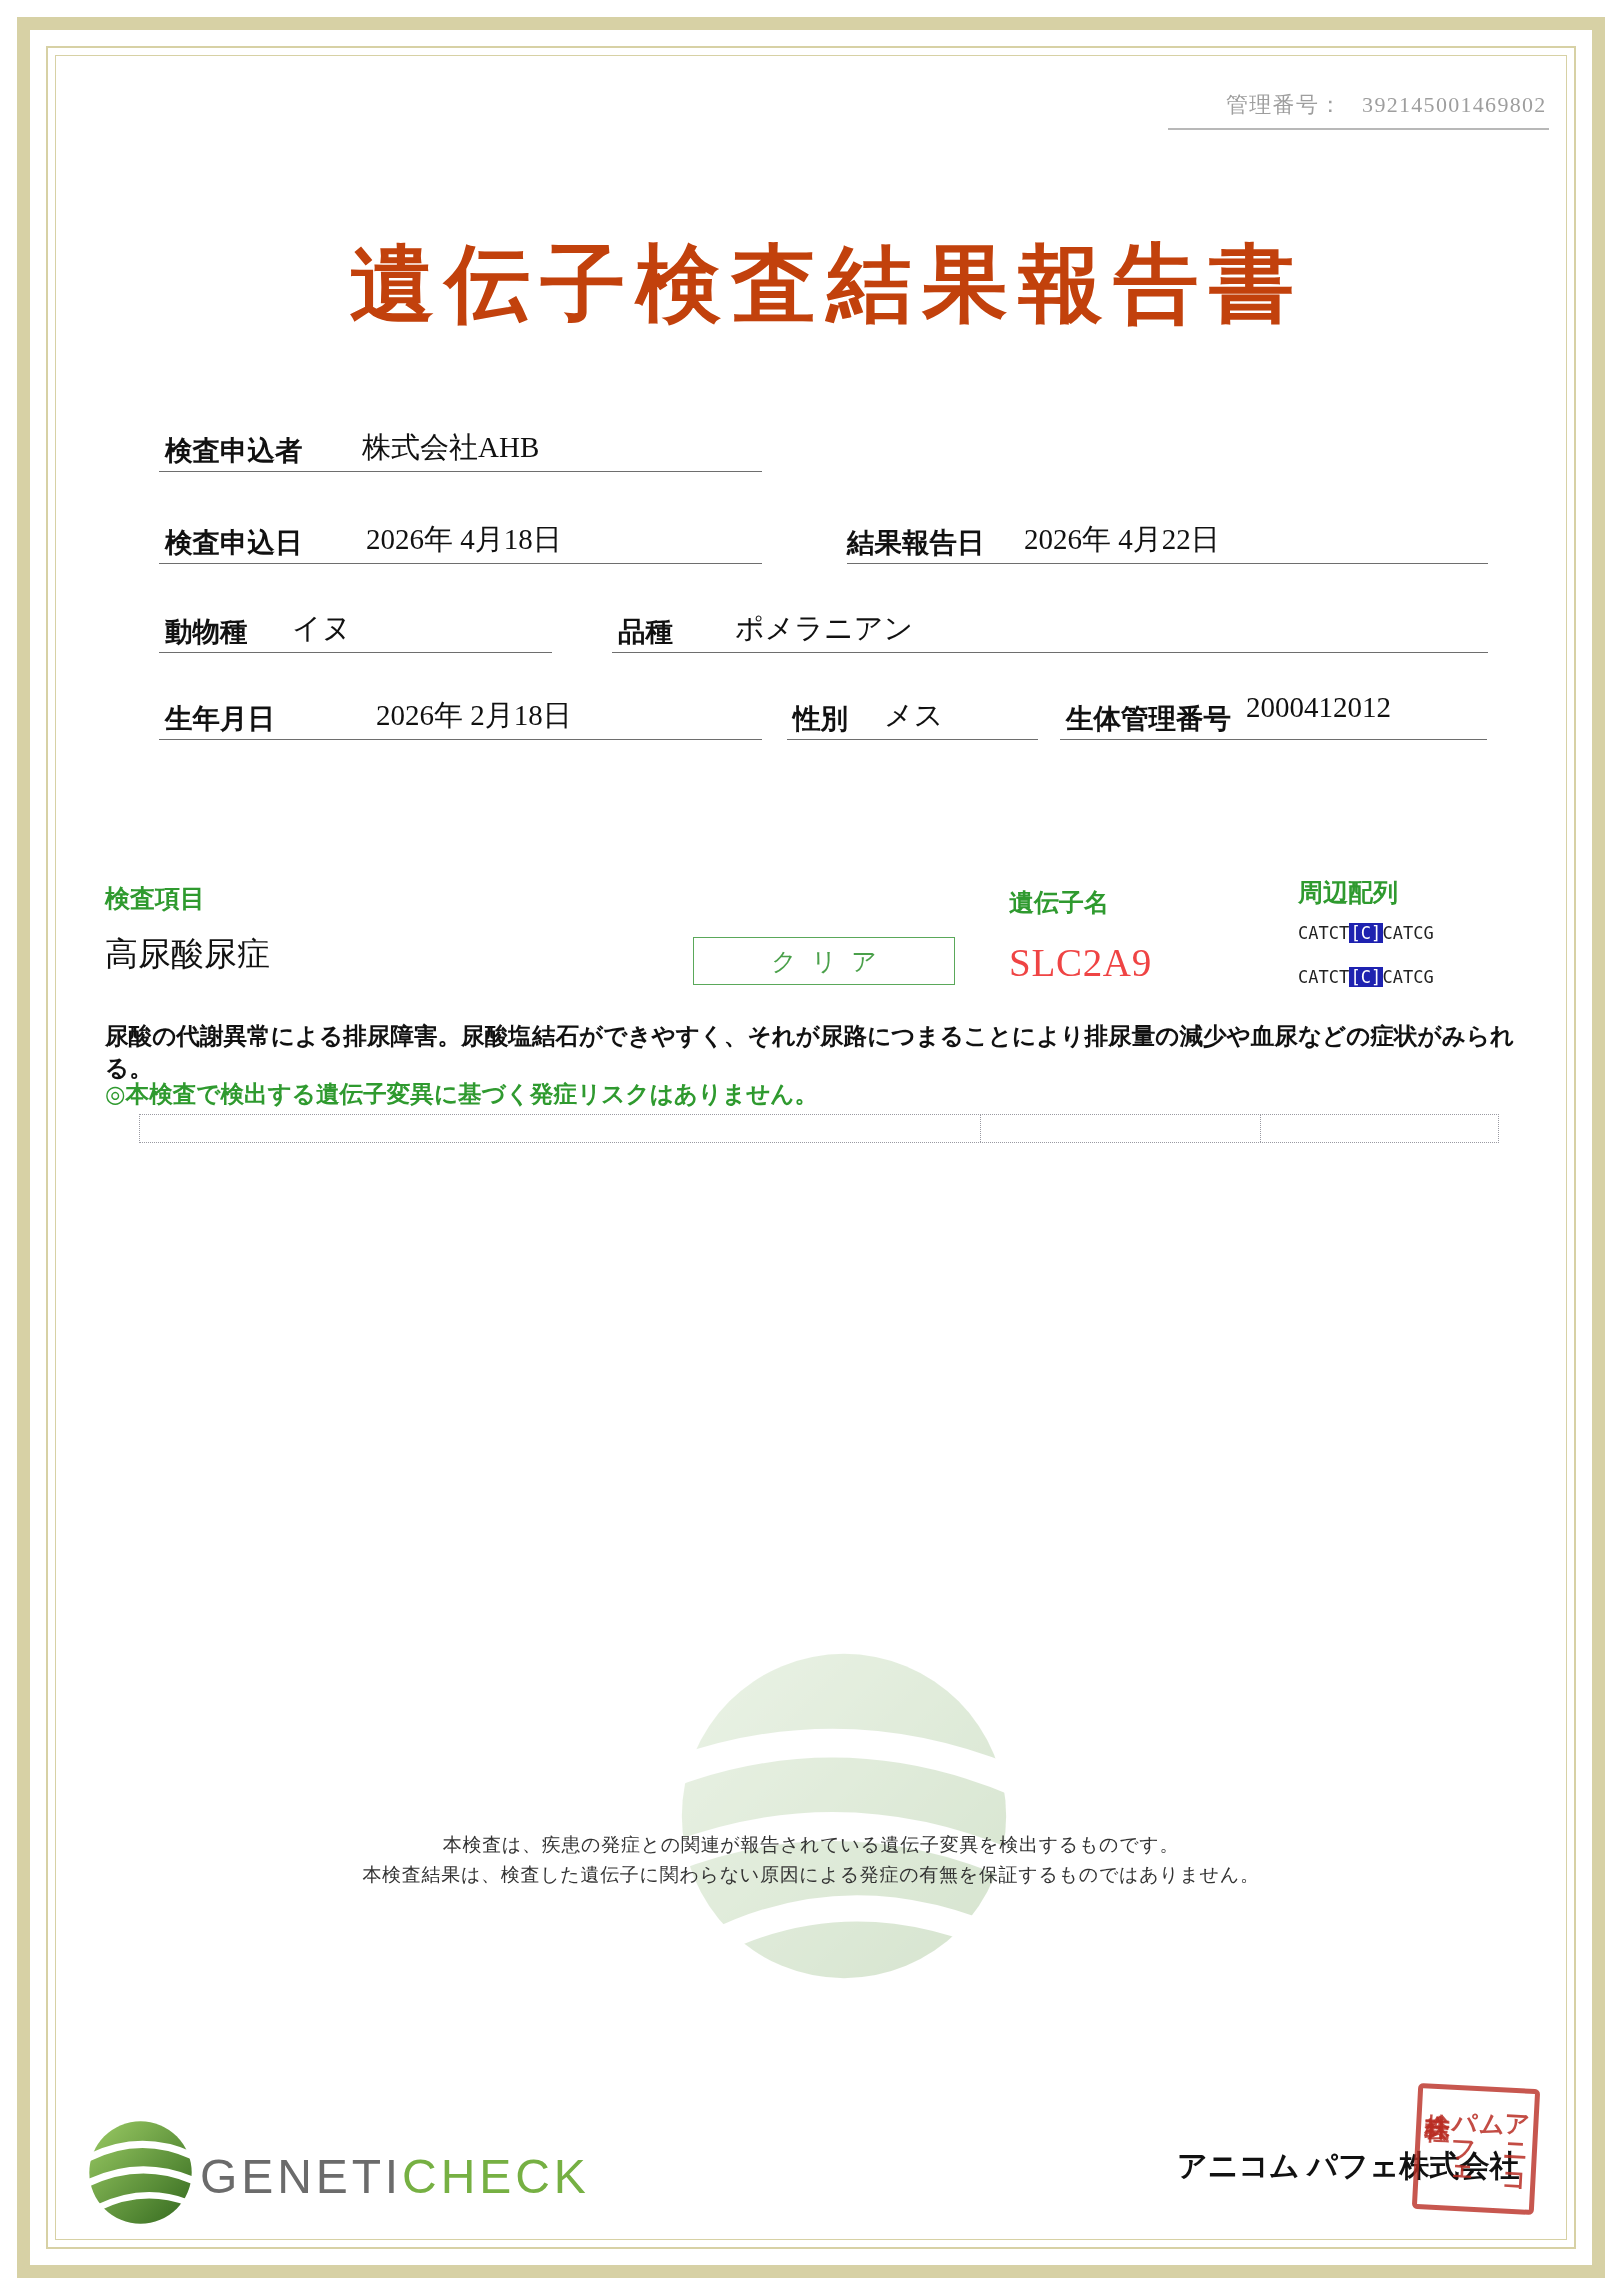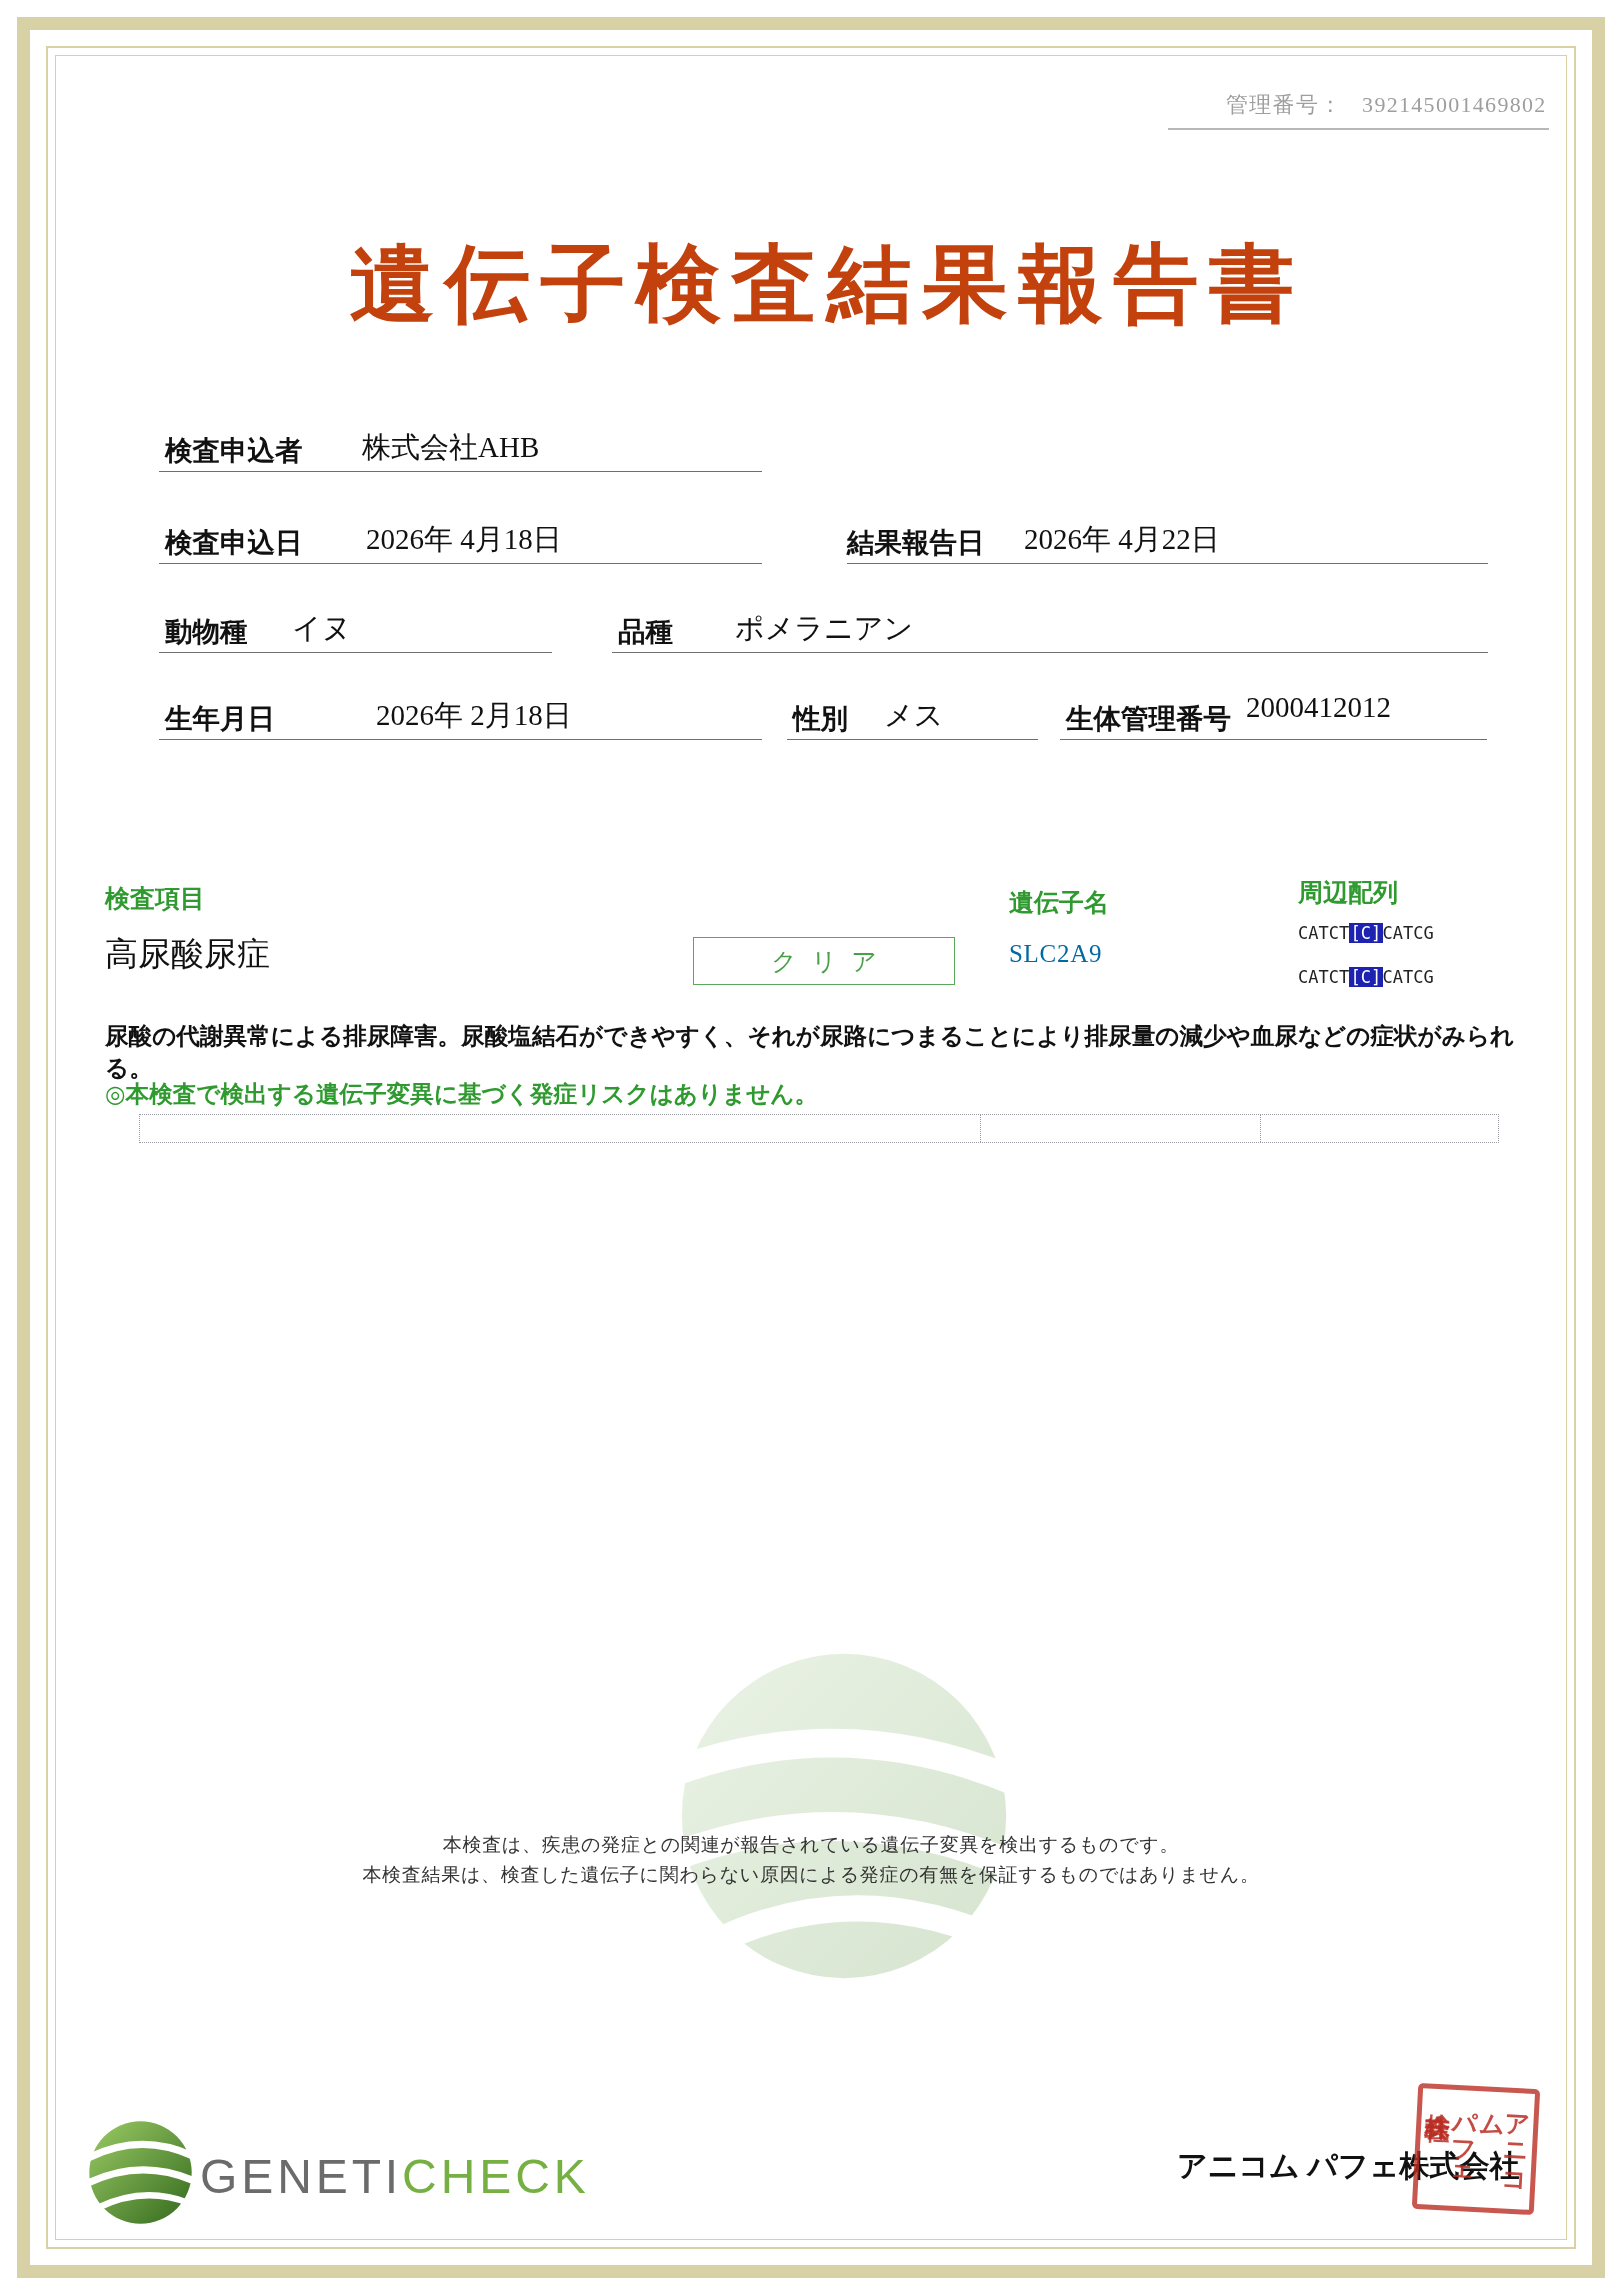--- a/index.html
+++ b/index.html
@@ -22,21 +22,21 @@
          font-size:85px;font-weight:600;letter-spacing:10.5px;color:#c2410c;}
 
   .label{font-size:27.5px;font-weight:bold;color:#111;white-space:nowrap;}
   .value{font-size:29px;color:#111;white-space:nowrap;}
   .uline{border-bottom:1.3px solid #6e6e6e;height:0;}
 
   .green-label{font-size:25px;font-weight:bold;color:#2f9a2f;white-space:nowrap;}
   .disease{font-size:33px;color:#111;white-space:nowrap;}
   .clear-box{box-sizing:border-box;border:1.3px solid #5aa85a;display:flex;align-items:center;justify-content:center;
              color:#4aa04a;font-size:25px;letter-spacing:14.4px;text-indent:14.4px;}
-  .gene-name{font-size:25px;color:#0369a1;letter-spacing:0.7px;}
+  .gene-name{font-size:39px;color:#ef4444;letter-spacing:0.7px;}
   .seq{font-family:"DejaVu Sans Mono",monospace;font-size:17px;color:#222;letter-spacing:0;}
   .seq .variant{background:#1e22b0;color:#ffffff;padding:0 1.3px;}
   .desc{font-size:23.6px;font-weight:bold;color:#111;width:1420px;line-height:1.35;}
   .risk{font-size:23.6px;font-weight:bold;color:#2f9a2f;white-space:nowrap;}
 
   .dotbox{box-sizing:border-box;border:1.3px dotted #9a9aa2;}
   .dotdiv{position:absolute;top:0;bottom:0;border-left:1.3px dotted #9a9aa2;}
 
   .center-text{position:absolute;left:0;width:100%;text-align:center;
                font-family:"Liberation Sans","DejaVu Sans",sans-serif;color:#333;}

